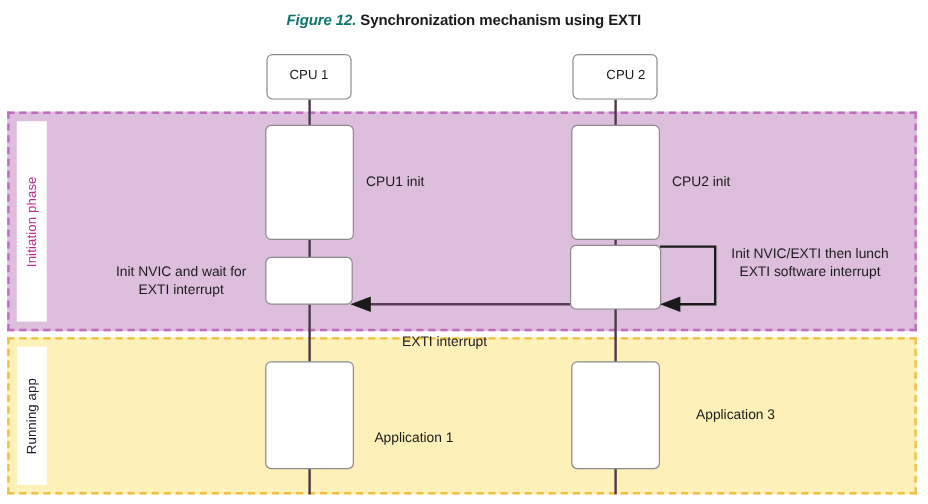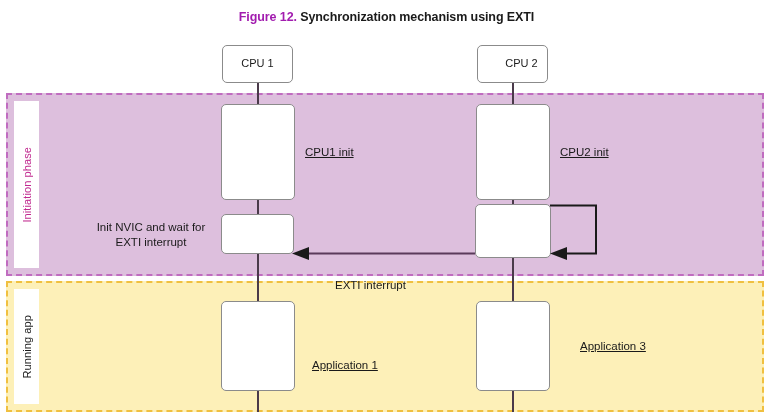--- a/index.html
+++ b/index.html
@@ -22,21 +22,22 @@
     left: 0;
     width: 773px;
     text-align: center;
     font-size: 12.5px;
     font-weight: bold;
     color: #1a1a1a;
     letter-spacing: -0.1px;
     white-space: nowrap;
   }
   #figure-caption .fig-num {
-    color: #a21caf;
+    color: #0f766e;
+    font-style: italic;
   }
 
   
   #diagram {
     position: absolute;
     top: 0;
     left: 0;
     width: 773px;
     height: 420px;
   }
@@ -130,21 +131,20 @@
   #box-app1 { left: 221px; top: 301px; width: 74px; height: 90px; }
   #box-app2 { left: 476px; top: 301px; width: 74px; height: 90px; }
 
   
   .side-label {
     position: absolute;
     font-size: 11.5px;
     color: #1a1a1a;
     line-height: 14px;
     white-space: nowrap;
-    text-decoration: underline;
   }
   #label-cpu1-init { left: 305px; top: 145px; }
   #label-cpu2-init { left: 560px; top: 145px; }
   #label-app1 { left: 312px; top: 358px; text-align: center; }
   #label-app2 { left: 580px; top: 339px; }
 
   #label-cpu1-wait {
     position: absolute;
     left: 86px;
     top: 220px;
@@ -215,20 +215,21 @@
   <div class="node-box" id="box-cpu1-init"></div>
   <div class="side-label" id="label-cpu1-init">CPU1 init</div>
 
   <div class="node-box" id="box-cpu2-init"></div>
   <div class="side-label" id="label-cpu2-init">CPU2 init</div>
 
   <div class="node-box" id="box-cpu1-wait"></div>
   <div id="label-cpu1-wait">Init NVIC and wait for EXTI interrupt</div>
 
   <div class="node-box" id="box-cpu2-sw"></div>
+  <div id="label-cpu2-sw">Init NVIC/EXTI then lunch EXTI software interrupt</div>
 
   <div class="node-box" id="box-app1"></div>
   <div class="side-label" id="label-app1">Application 1</div>
 
   <div class="node-box" id="box-app2"></div>
   <div class="side-label" id="label-app2">Application 3</div>
 
   <div id="label-exti-interrupt">EXTI interrupt</div>
 
   <svg id="connectors" viewBox="0 0 773 420">

